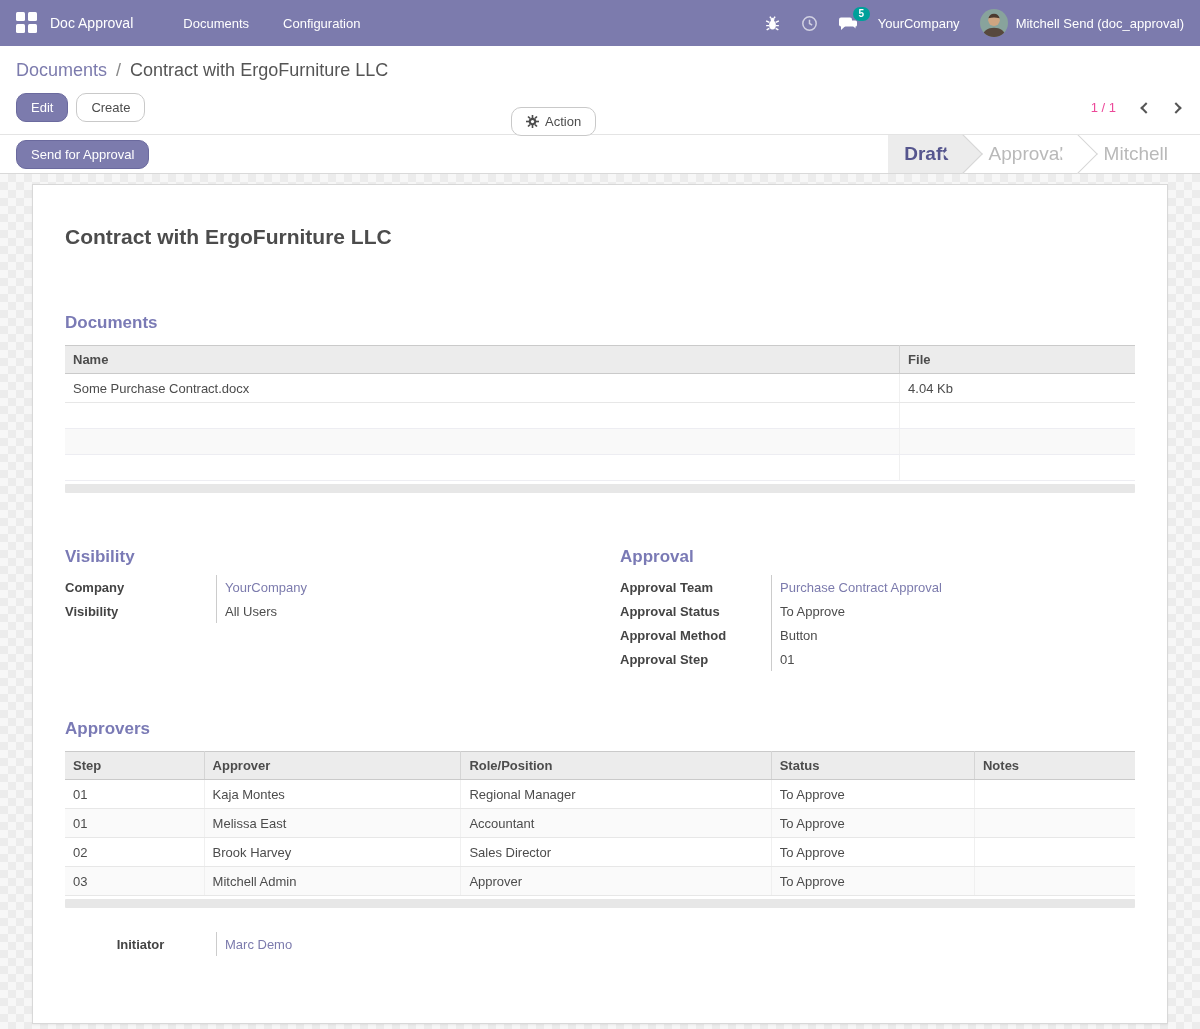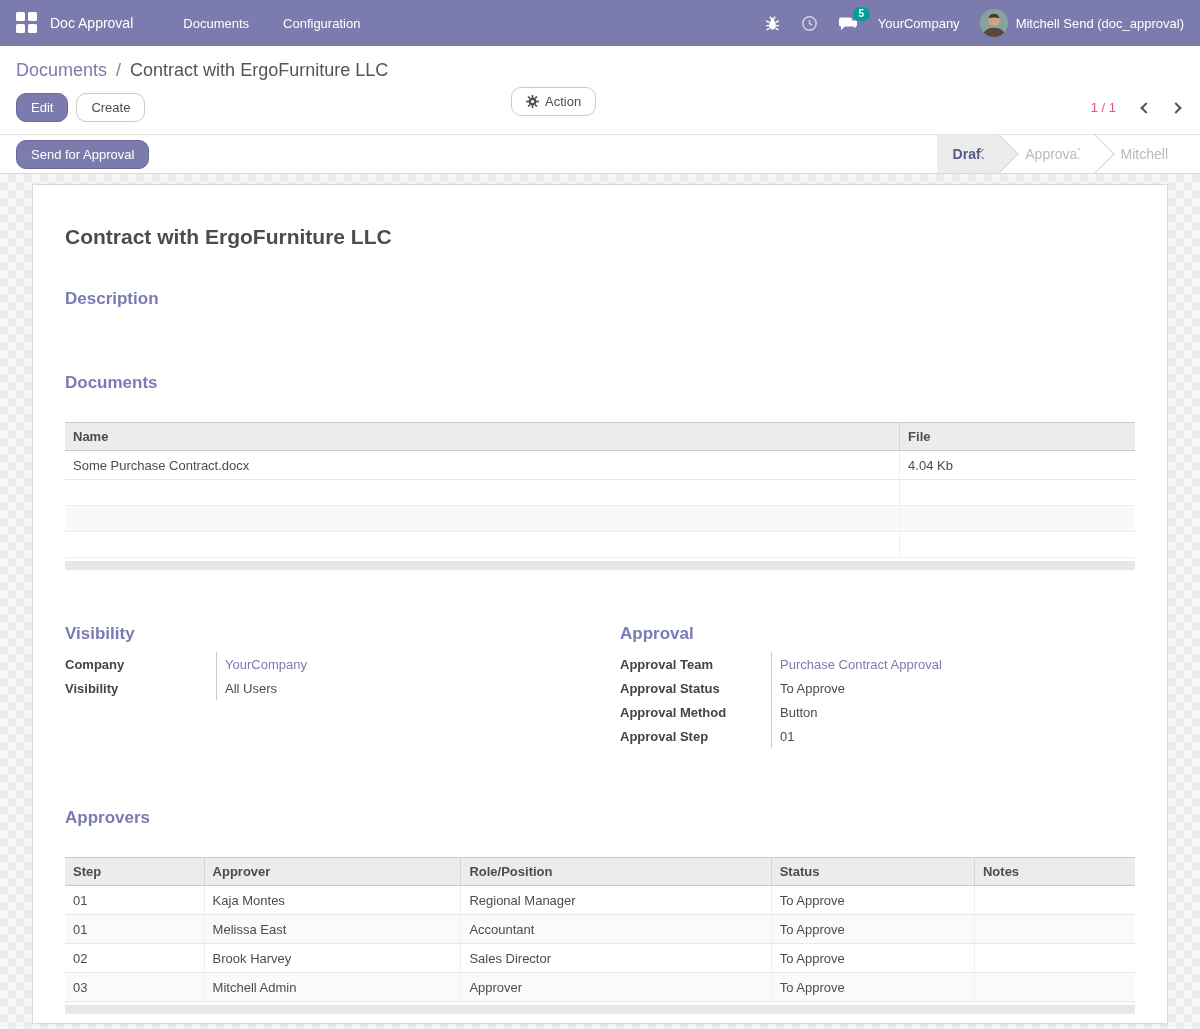--- a/index.html
+++ b/index.html
@@ -35,37 +35,37 @@
   .crumb-link { color:#7c7bad; cursor:pointer; }
   .crumb-sep { color:#888; margin:0 4px; }
   .crumb-current { color:#555; }
   .button-row { position:relative; padding:6px 16px 12px; display:flex; align-items:center; }
   .btn {
     font-size:13px; padding:6px 14px; border-radius:10px; border:1px solid #c9c9c9;
     background:#fff; color:#4c4c4c; cursor:pointer; display:inline-flex; align-items:center; gap:6px;
   }
   .btn-primary { background:#7c7bad; border-color:#6b6a9e; color:#fff; }
   .btn + .btn { margin-left:8px; }
-  .action-btn { position:absolute; left:503px; top:0; }
+  .action-btn { position:absolute; left:503px; top:20px; }
   .pager { margin-left:auto; display:flex; align-items:center; gap:14px; color:#ec4899; }
   .pager-value { font-size:13px; cursor:pointer; margin-right:8px; }
   .chev-btn { background:none; border:none; cursor:pointer; padding:4px; display:flex; }
   .chev { width:8px; height:8px; border-left:2px solid #555; border-bottom:2px solid #555; }
   .chev.left { transform:rotate(45deg); }
   .chev.right { transform:rotate(225deg); }
 
   
   .statusbar {
     height:40px; background:#fff; border-top:1px solid #e4e4e4; border-bottom:1px solid #d9d9d9;
     display:flex; justify-content:space-between; align-items:center; padding-left:16px;
   }
   .steps { display:flex; height:38px; margin-right:16px; }
   .step {
     position:relative; display:flex; align-items:center; padding:0 14px 0 26px;
-    font-size:14px; color:#b9b9b9; background:#fff; cursor:pointer;
+    font-size:19px; color:#b9b9b9; background:#fff; cursor:pointer;
   }
   .step:not(:last-child)::after {
     content:""; position:absolute; top:5px; right:-14px; width:27px; height:27px;
     transform:rotate(45deg); background:inherit;
     border-top:1px solid #d6d6d6; border-right:1px solid #d6d6d6;
   }
   .step1 { z-index:3; background:#ececec; color:#56568e; font-weight:700; padding-left:16px; }
   .step2 { z-index:2; }
   .step3 { z-index:1; padding-right:16px; }
 
@@ -81,21 +81,21 @@
     width:1136px; height:840px; margin:0 auto; background:#fff;
     border:1px solid #d8d8d8; box-shadow:0 1px 2px rgba(0,0,0,.06);
     padding:40px 32px 20px;
   }
   .sheet-title { font-size:21px; font-weight:700; color:#4c4c4c; }
   .section-heading { font-size:17px; font-weight:700; color:#7a7ab5; }
   .mt-desc { margin-top:40px; }
   .mt-docs { margin-top:64px; }
 
   
-  table.o-list { width:100%; border-collapse:collapse; margin-top:29px; table-layout:fixed; }
+  table.o-list { width:100%; border-collapse:collapse; margin-top:12px; table-layout:fixed; }
   .o-list th {
     background:#ececec; text-align:left; font-weight:700; color:#4c4c4c; font-size:13px;
     padding:6px 8px; border-top:1px solid #cacaca; border-bottom:1px solid #cacaca;
     border-right:1px solid #d5d5d5; cursor:pointer; height:27px;
   }
   .o-list th:last-child { border-right:none; }
   .o-list td {
     padding:6px 8px; font-size:13px; color:#4c4c4c; height:29px;
     border-bottom:1px solid #e7e7e7; border-right:1px solid #f0f0f0; cursor:pointer;
   }
@@ -105,21 +105,21 @@
   .o-list tbody tr.data:nth-child(even) td { background:#fafafa; }
   .hscrollbar { height:9px; background:#e7e7e7; margin-top:3px; border-radius:1px; cursor:pointer; }
 
   
   .group2 { display:grid; grid-template-columns:1fr 1fr; column-gap:40px; margin-top:54px; }
   .fields { margin-top:8px; }
   .field-row { display:flex; min-height:24px; align-items:center; }
   .field-label { width:151px; flex:0 0 151px; font-weight:700; color:#444; }
   .field-value { border-left:1px solid #ccc; padding:3px 0 3px 8px; align-self:stretch; display:flex; align-items:center; min-width:120px; }
   .link { color:#7c7bad; cursor:pointer; }
-  .mt-approvers { margin-top:60px; }
+  .mt-approvers { margin-top:48px; }
   .mt-initiator { margin-top:24px;text-align:center; }
 
   
   col.c-name { width:78%; } col.c-file { width:22%; }
   col.c-step { width:13%; } col.c-approver { width:24%; } col.c-role { width:29%; }
   col.c-status { width:19%; } col.c-notes { width:15%; }
 </style>
 </head>
 <body>
 
@@ -221,21 +221,20 @@
     <div class="step step2">Approval</div>
     <div class="step step3">Mitchell</div>
   </div>
 </div>
 
 <div class="content">
   <div class="sheet">
 
     <h1 class="sheet-title">Contract with ErgoFurniture LLC</h1>
 
-    <h2 class="section-heading mt-desc">Description</h2>
 
     <h2 class="section-heading mt-docs">Documents</h2>
     <table class="o-list">
       <colgroup>
           <col class="c-name">
           <col class="c-file">
         </colgroup>
       <thead>
         <tr>
           <th>Name</th>

